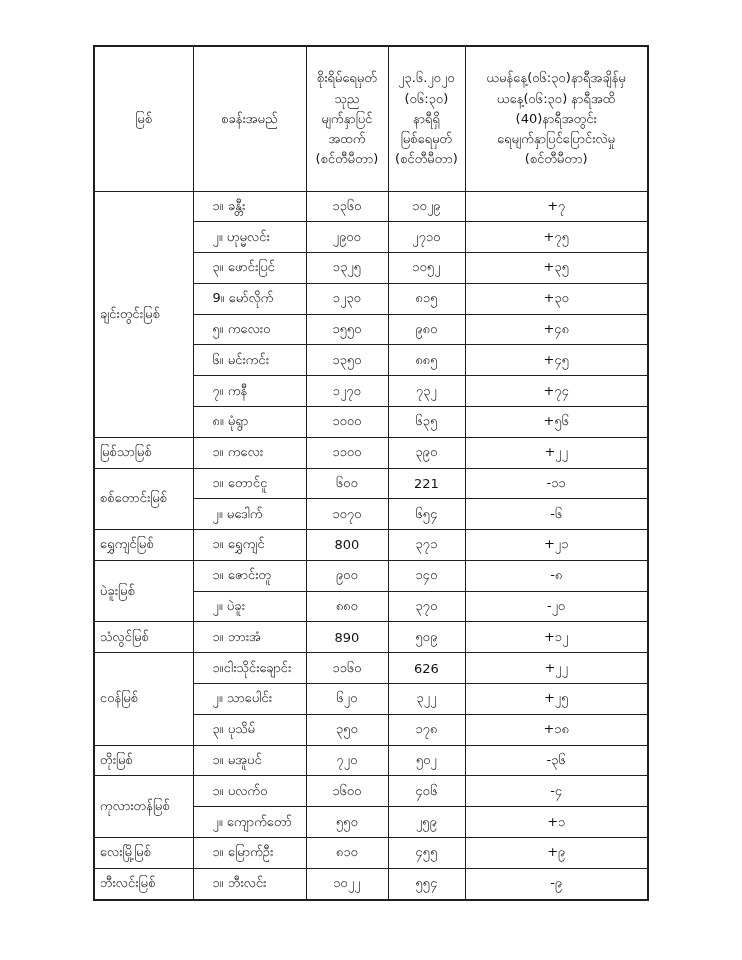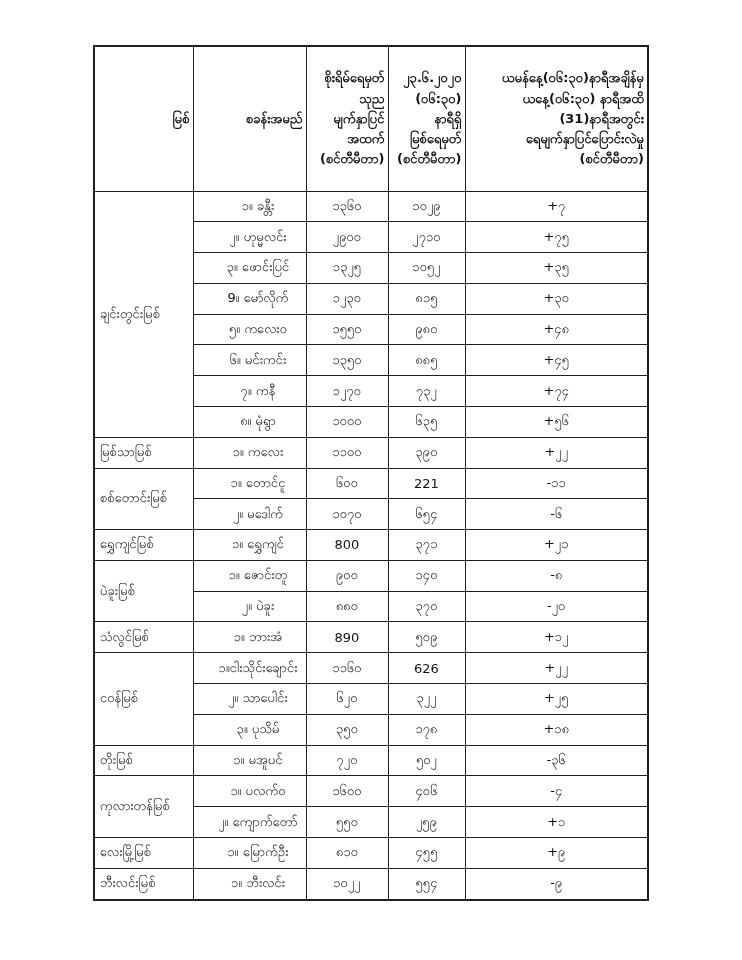--- a/index.html
+++ b/index.html
@@ -27,42 +27,42 @@
     background: #ffffff;
   }
   table.river-table, table.river-table th, table.river-table td {
     border: 1px solid #1f1f1f;
   }
   table.river-table {
     border: 2px solid #1f1f1f;
   }
   thead tr { height: 145px; }
   th {
-    font-weight: bold;
+    font-weight: normal;
     font-size: 13px;
     line-height: 1.55;
-    text-align: right;
+    text-align: center;
     vertical-align: middle;
     white-space: pre-line;
     padding: 14px 3px;
   }
   td {
     font-size: 13px;
     vertical-align: middle;
     padding: 1px 2px;
     background: #ffffff;
   }
   td.river-cell {
     text-align: left;
     padding-left: 5px;
     font-size: 13px;
     margin-left: 22px;
   }
   td.station-cell {
-    text-align: center;
+    text-align: left;
     padding-left: 19px;
   }
   td.num-cell {
     text-align: center;
   }
 </style>
 </head>
 <body>
 
 <div class="page">
@@ -83,21 +83,21 @@
 မျက်နှာပြင်
 အထက်
 (စင်တီမီတာ)</th>
         <th>၂၃.၆.၂၀၂၀
 (၀၆:၃၀)
 နာရီရှိ
 မြစ်ရေမှတ်
 (စင်တီမီတာ)</th>
         <th>ယမန်နေ့(၀၆:၃၀)နာရီအချိန်မှ
 ယနေ့(၀၆:၃၀) နာရီအထိ
-(31)နာရီအတွင်း
+(40)နာရီအတွင်း
 ရေမျက်နှာပြင်ပြောင်းလဲမှု
 (စင်တီမီတာ)</th>
       </tr>
     </thead>
     <tbody>
         <tr>
           <td class="river-cell" rowspan="8">ချင်းတွင်းမြစ်</td>
           <td class="station-cell">၁။ ခန္တီး</td>
           <td class="num-cell">၁၃၆၀</td>
           <td class="num-cell">၁၀၂၉</td>

